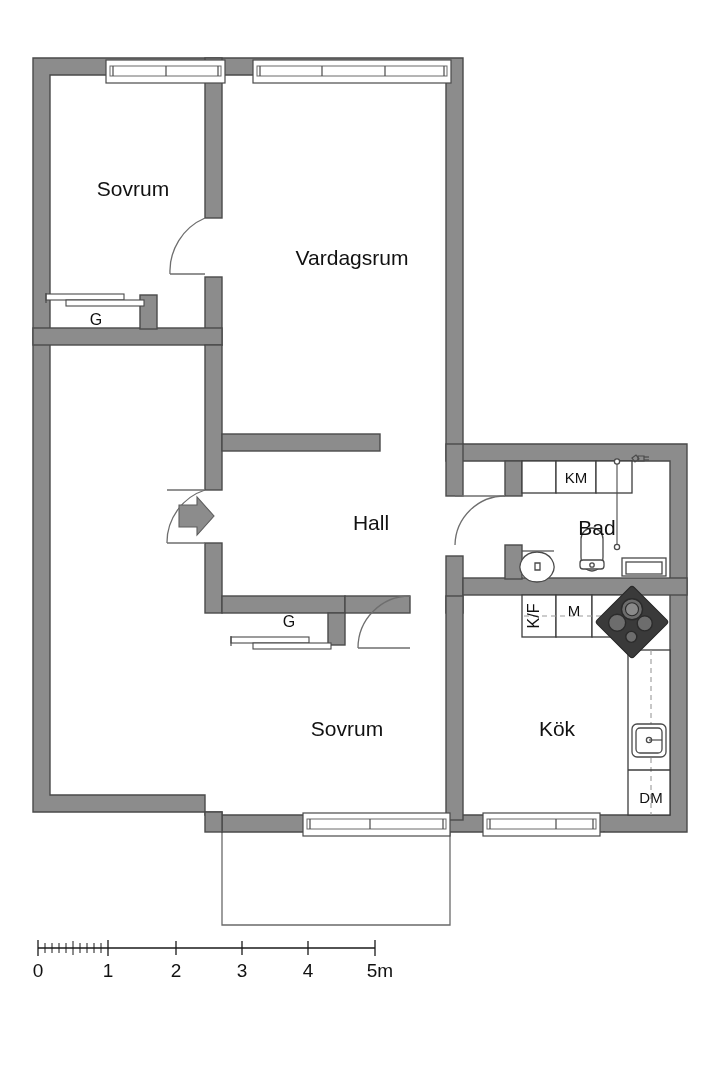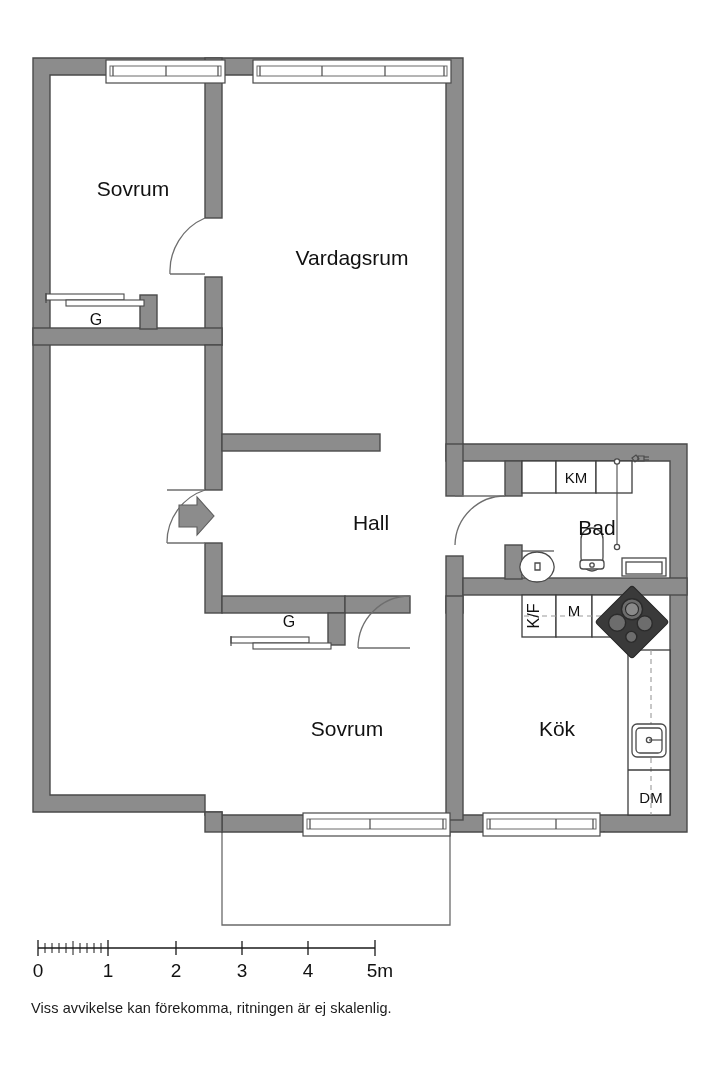--- a/index.html
+++ b/index.html
@@ -332,15 +332,14 @@
       <line class="scale-subtick" x1="71" y1="13" x2="71" y2="23"></line>
     </g>
     <text class="scale-num" x="8" y="47">0</text>
     <text class="scale-num" x="78" y="47">1</text>
     <text class="scale-num" x="146" y="47">2</text>
     <text class="scale-num" x="212" y="47">3</text>
     <text class="scale-num" x="278" y="47">4</text>
     <text class="scale-num" x="350" y="47">5m</text>
   </svg>
 
-  <div id="disclaimer">Viss avvikelse kan förekomma, ritningen är ej skalenlig.</div>
 
 </div>
 
 </body></html>

